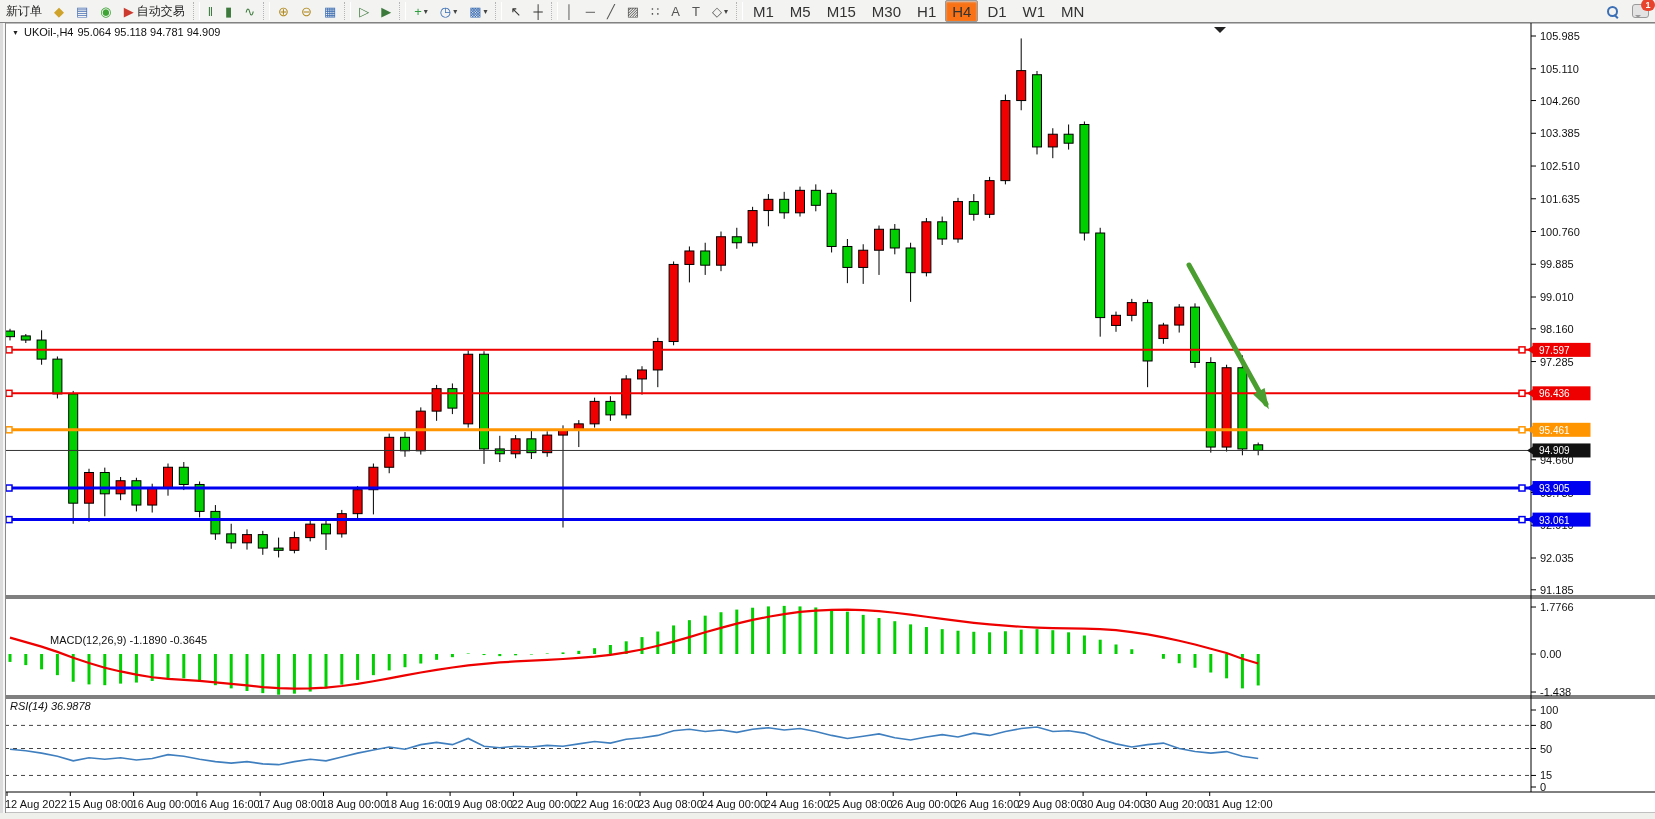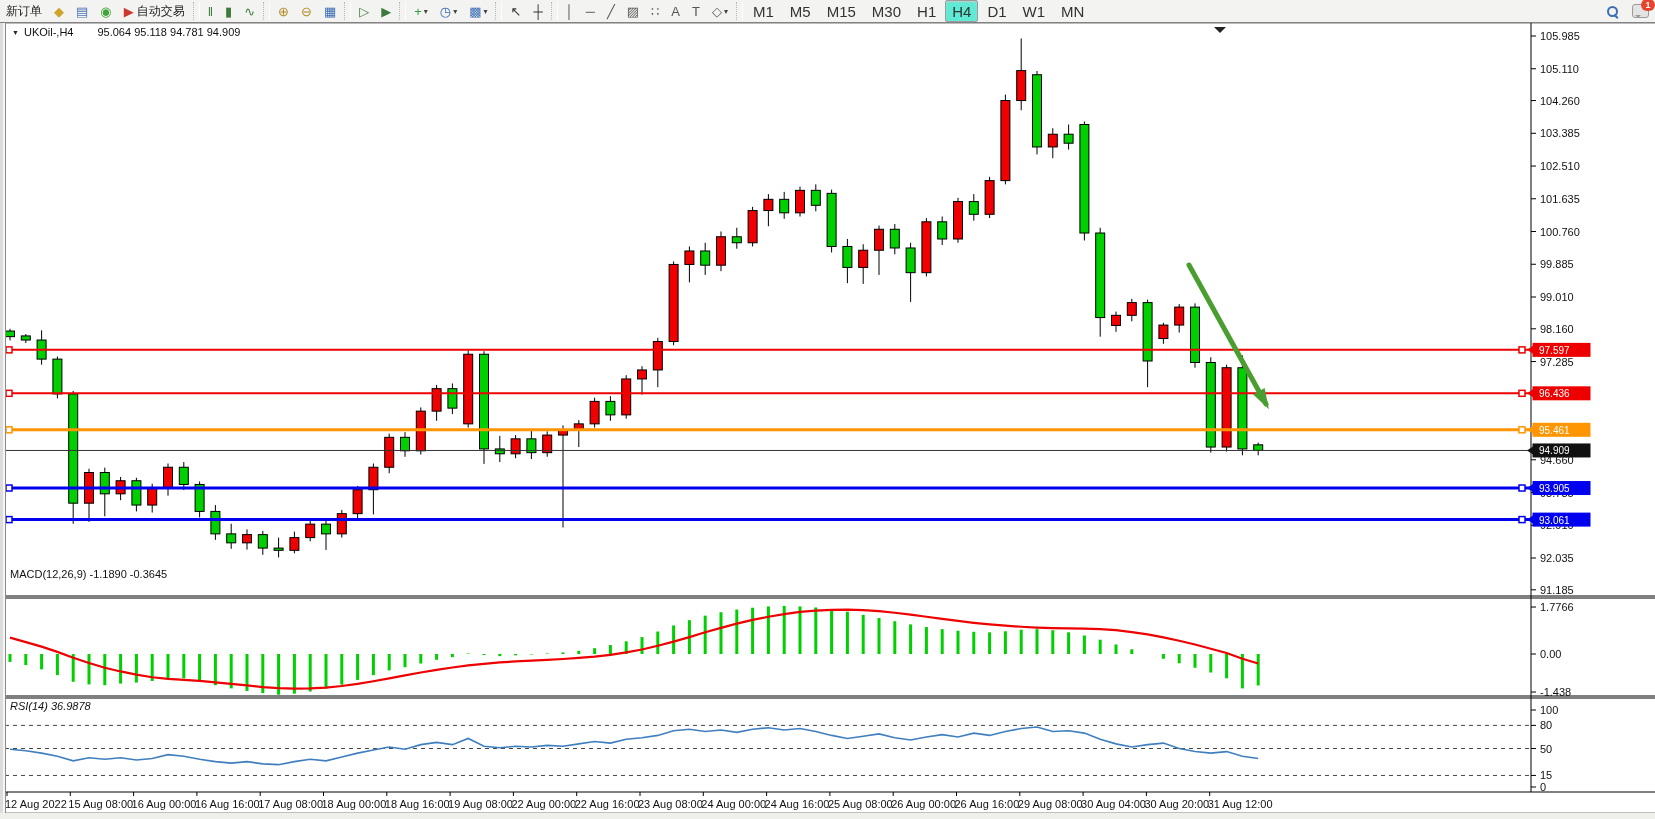--- a/index.html
+++ b/index.html
@@ -8,35 +8,35 @@
   
   #toolbar{position:absolute;left:0;top:0;width:1655px;height:22px;background:#f3f3f1;
            border-bottom:1px solid #8a8a8a;display:flex;align-items:center;font-size:12px;color:#222;}
   .tb-group{display:flex;align-items:center;height:22px;}
   .tb-sep{width:5px;height:18px;margin:0 2px;border-left:1px dotted #b5b5b5;border-right:1px solid #fff;}
   .tb-btn{display:flex;align-items:center;height:20px;padding:4px 4px;margin:0 1px;border:1px solid transparent;
           border-radius:2px;cursor:default;white-space:nowrap;}
   .tb-btn .glyph{font-size:13px;line-height:13px;}
   .tb-btn .caret{font-size:8px;color:#444;margin-left:2px;}
   .tb-btn.tf{padding:0 6px;color:#333;font-size:15px;}
-  .tb-btn.tf.active{background:#5eead4;border:1px solid #9a9a9a;box-shadow:inset 0 1px 2px #ccc;}
+  .tb-btn.tf.active{background:#f97316;border:1px solid #9a9a9a;box-shadow:inset 0 1px 2px #ccc;}
   #tb-right{position:absolute;right:6px;top:0;height:22px;display:flex;align-items:center;}
   .magnifier{position:relative;width:11px;height:11px;margin-right:14px;}
   .magnifier .lens{position:absolute;left:0;top:0;width:7px;height:7px;border:2px solid #3b6fb5;border-radius:50%;}
   .magnifier .tail{position:absolute;left:8px;top:8px;width:5px;height:2px;background:#3b6fb5;transform:rotate(45deg);transform-origin:0 0;}
   .chat{position:relative;width:15px;height:12px;background:#e3e3e3;border:1px solid #9a9a9a;border-radius:3px;}
   .chat:after{content:"";position:absolute;left:2px;bottom:-4px;border:3px solid transparent;border-top-color:#9a9a9a;}
   .chat .badge{position:absolute;right:-7px;top:-6px;min-width:12px;height:12px;background:#e8432d;color:#fff;
                border-radius:7px;font-size:9px;line-height:12px;text-align:center;padding:0 1px;font-weight:bold;}
   
   #chart-title{position:absolute;left:12px;top:26px;font-size:11px;color:#111;z-index:5;}
   #chart-title .tri{font-size:7px;color:#222;margin-right:5px;vertical-align:1px;}
-  #chart-title .ohlc{margin-left:24px;}
+  #chart-title .ohlc{margin-left:4px;}
   #macd-label,#rsi-label{position:absolute;left:10px;font-size:11px;color:#111;z-index:5;}
-  #macd-label{top:568px;}
+  #macd-label{top:634px;margin-left:40px;}
   #rsi-label{top:700px;font-style:italic;}
   #plot{position:absolute;left:0;top:22px;}
   .axis-text{font-size:11px;fill:#111;}
   .badge-text{font-size:10px;fill:#fff;}
   .date-text{font-size:11px;fill:#111;}
   #left-strip{position:absolute;left:0;top:23px;width:5px;height:790px;background:#dcdcdc;
               border-right:1px solid #8a8a8a;box-shadow:inset -2px 0 0 #f6f6f6;z-index:4;}
   #status-bar{position:absolute;left:0;top:812px;width:1655px;height:7px;background:#efefec;border-top:1px solid #c0c0c0;}
 </style>
 </head>

